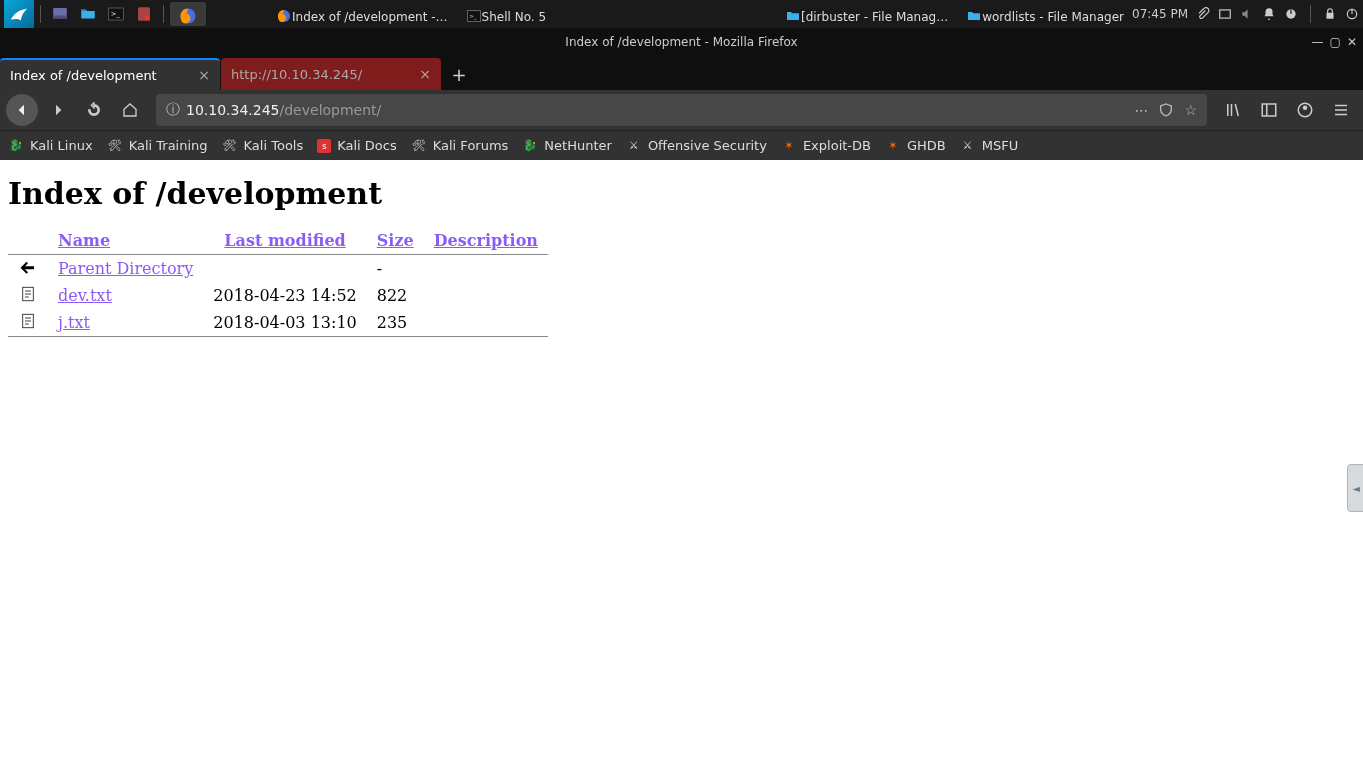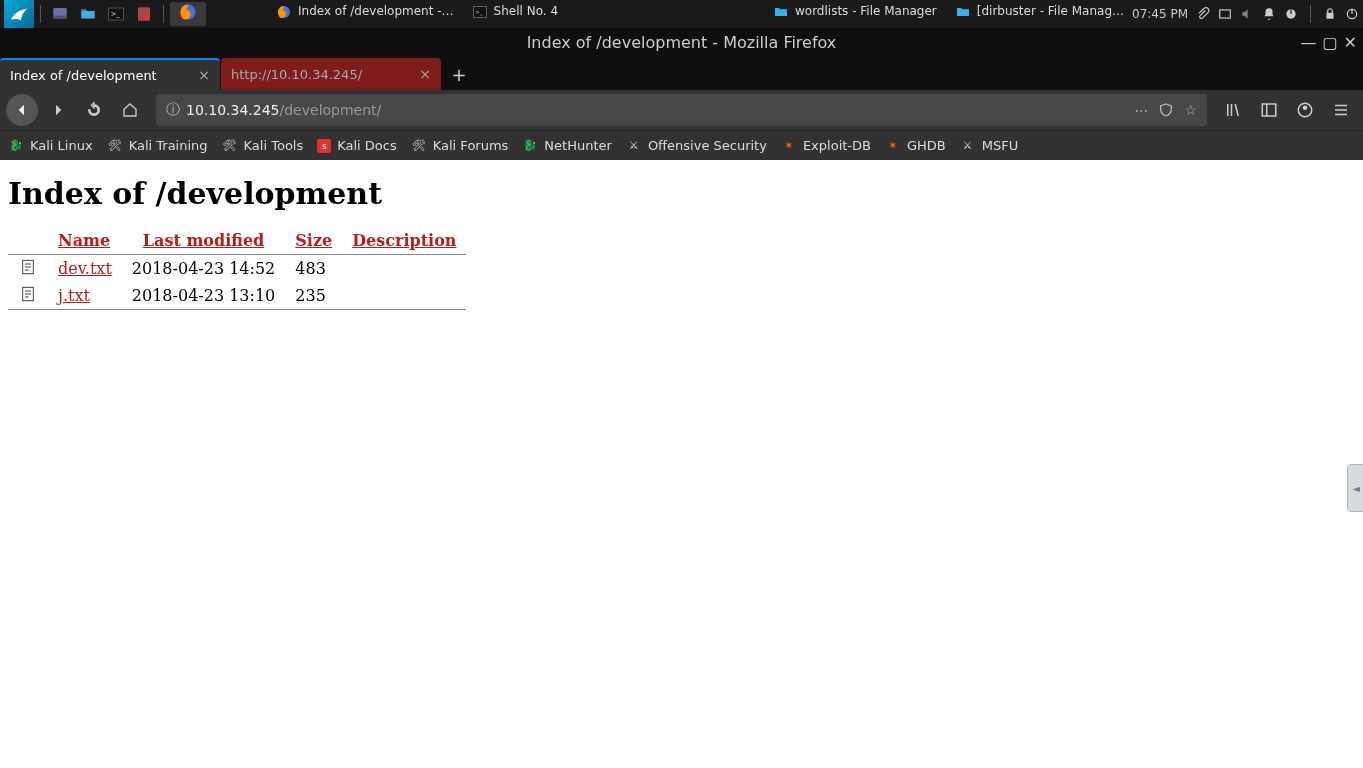--- a/index.html
+++ b/index.html
@@ -41,22 +41,21 @@
     }
     .panel-sep {
       width: 1px;
       height: 18px;
       background: #555;
       margin: 0 4px;
     }
 
     .taskbar-item {
       display: flex;
-      align-items: flex-start;
-      gap: 6px;
+      align-items: flex-end;
       padding: 2px 8px;
       height: 24px;
       border-radius: 2px;
       color: #ddd;
       max-width: 200px;
       white-space: nowrap;
       overflow: hidden;
       text-overflow: ellipsis;
     }
     .taskbar-item.active {
@@ -77,21 +76,21 @@
     }
 
     
     .ff-title {
       height: 28px;
       background: #0f0f0f;
       color: #ccc;
       display: flex;
       align-items: center;
       justify-content: center;
-      font-size: 16px;
+      font-size: 12px;
       position: relative;
     }
     .ff-title .win-controls {
       position: absolute;
       right: 6px;
       display: flex;
       gap: 6px;
       color: #ccc;
     }
 
@@ -200,21 +199,21 @@
     }
     .idx-table {
       border-collapse: collapse;
       font-size: 16px;
     }
     .idx-table th {
       font-weight: bold;
       padding: 4px 10px;
     }
     .idx-table th a, .idx-table td a {
-      color: #b91c1c;
+      color: #8b5cf6;
     }
     .idx-table td {
       padding: 2px 10px;
       font-family: "DejaVu Serif", serif;
     }
     .idx-table .col-name { text-align:left; }
     .idx-table .col-mod { text-align:center; }
     .idx-table .col-size { text-align:left; }
     .idx-table .col-desc { text-align:left; }
     .idx-hr td {
@@ -302,38 +301,38 @@
       </span>
       <span class="tb-label">Index of /development -…</span>
     </div>
     <div class="taskbar-item">
       <span class="tb-icon">
         <svg width="16" height="16" viewBox="0 0 24 24">
             <rect x="2" y="4" width="20" height="16" fill="#111" stroke="#888"></rect>
             <text x="5" y="15" fill="#ccc" font-size="8">&gt;_</text>
           </svg>
       </span>
-      <span class="tb-label">Shell No. 4</span>
+      <span class="tb-label">Shell No. 5</span>
     </div>
     <div style="flex:1"></div>
     <div class="taskbar-item">
       <span class="tb-icon">
         <svg width="16" height="16" viewBox="0 0 24 24">
             <path fill="#3daee9" d="M3 6h6l2 2h10v10H3z"></path>
           </svg>
       </span>
-      <span class="tb-label">wordlists - File Manager</span>
+      <span class="tb-label">[dirbuster - File Manag…</span>
     </div>
     <div class="taskbar-item">
       <span class="tb-icon">
         <svg width="16" height="16" viewBox="0 0 24 24">
             <path fill="#3daee9" d="M3 6h6l2 2h10v10H3z"></path>
           </svg>
       </span>
-      <span class="tb-label">[dirbuster - File Manag…</span>
+      <span class="tb-label">wordlists - File Manager</span>
     </div>
   </div>
 
   <div class="panel-right">
     <span>07:45 PM</span>
     <span>
         <svg width="14" height="14" viewBox="0 0 24 24">
           <path fill="none" stroke="#ccc" stroke-width="2" d="M16 6l-8 8a3 3 0 104 4l8-8a5 5 0 10-7-7l-8 8"></path>
         </svg>
       </span>
@@ -508,47 +507,58 @@
       <th></th>
       <th class="col-name"><a href="#">Name</a></th>
       <th class="col-mod"><a href="#">Last modified</a></th>
       <th class="col-size"><a href="#">Size</a></th>
       <th class="col-desc"><a href="#">Description</a></th>
     </tr>
     <tr class="idx-hr">
           <td colspan="5"></td>
         </tr>
 
+    <tr>
+      <td><span class="idx-icon">
+              <svg width="18" height="18" viewBox="0 0 24 24">
+                <path fill="#000" d="M20 11H8l4-4-2-2-8 8 8 8 2-2-4-4h12z"></path>
+              </svg>
+            </span></td>
+      <td class="col-name"><a href="#">Parent Directory</a></td>
+      <td class="col-mod"></td>
+      <td class="col-size">-</td>
+      <td class="col-desc"></td>
+    </tr>
 
     <tr>
       <td><span class="idx-icon">
               <svg width="18" height="18" viewBox="0 0 24 24">
                 <rect x="5" y="3" width="14" height="18" fill="#fff" stroke="#000"></rect>
                 <line x1="8" y1="8" x2="16" y2="8" stroke="#000"></line>
                 <line x1="8" y1="12" x2="16" y2="12" stroke="#000"></line>
                 <line x1="8" y1="16" x2="13" y2="16" stroke="#000"></line>
               </svg>
             </span></td>
       <td class="col-name"><a href="#">dev.txt</a></td>
       <td class="col-mod">2018-04-23 14:52</td>
-      <td class="col-size">483</td>
+      <td class="col-size">822</td>
       <td class="col-desc"></td>
     </tr>
 
     <tr>
       <td><span class="idx-icon">
               <svg width="18" height="18" viewBox="0 0 24 24">
                 <rect x="5" y="3" width="14" height="18" fill="#fff" stroke="#000"></rect>
                 <line x1="8" y1="8" x2="16" y2="8" stroke="#000"></line>
                 <line x1="8" y1="12" x2="16" y2="12" stroke="#000"></line>
                 <line x1="8" y1="16" x2="13" y2="16" stroke="#000"></line>
               </svg>
             </span></td>
       <td class="col-name"><a href="#">j.txt</a></td>
-      <td class="col-mod">2018-04-23 13:10</td>
+      <td class="col-mod">2018-04-03 13:10</td>
       <td class="col-size">235</td>
       <td class="col-desc"></td>
     </tr>
 
     <tr class="idx-hr">
           <td colspan="5"></td>
         </tr>
   </tbody>
     </table>
 

